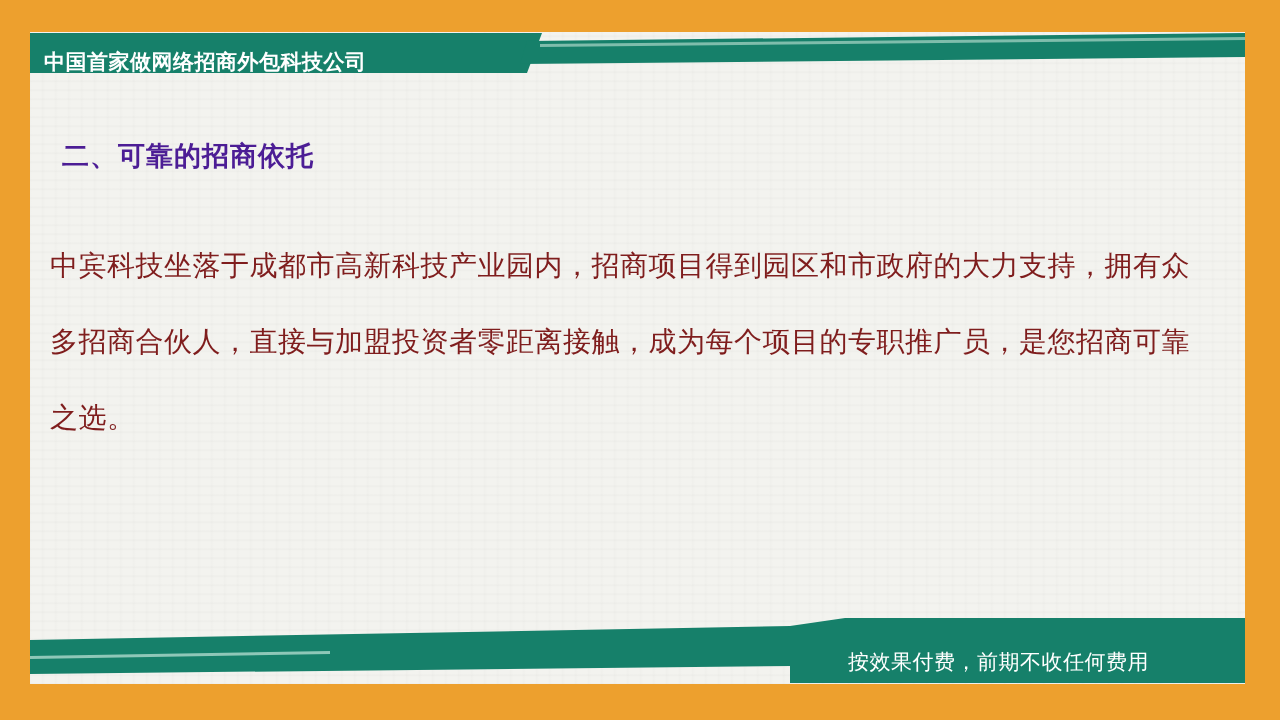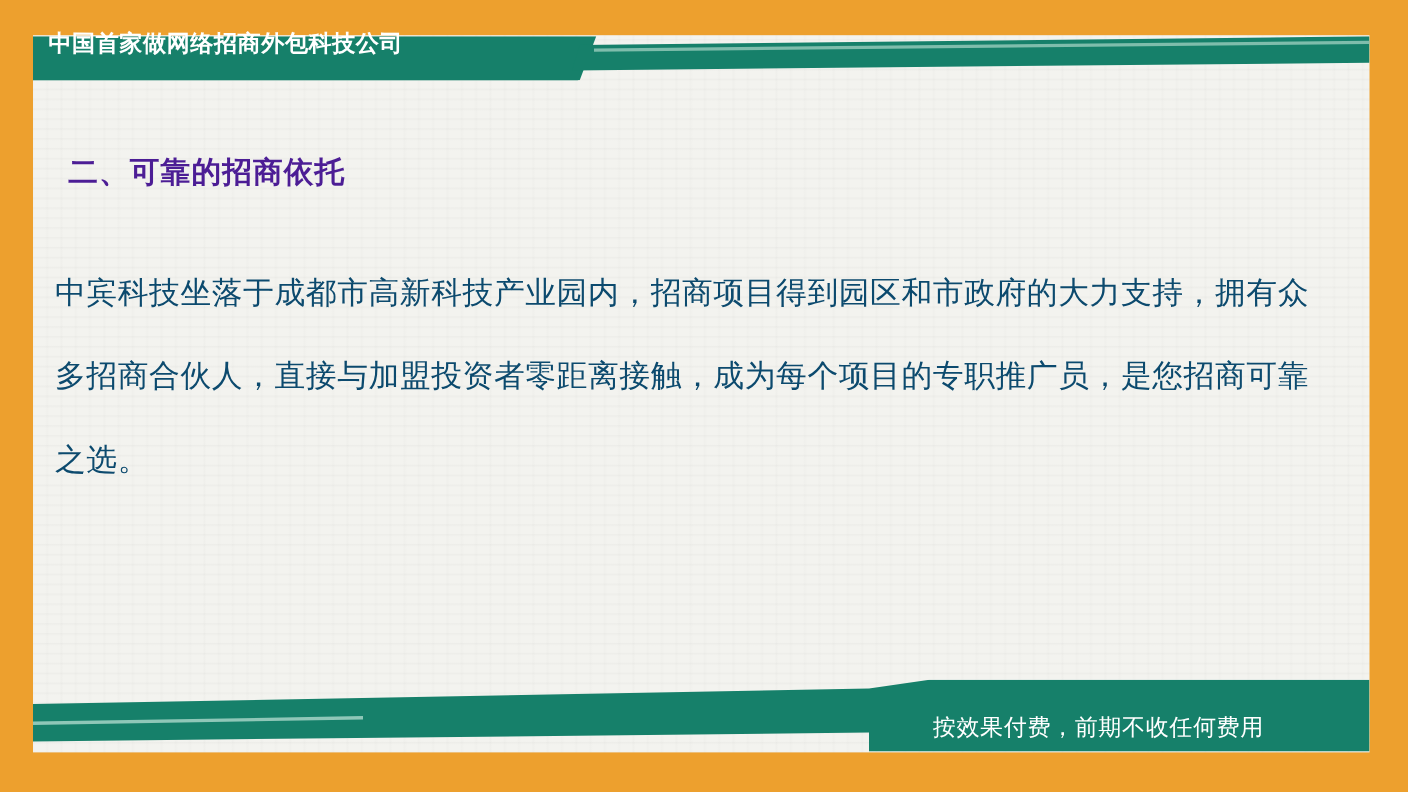--- a/index.html
+++ b/index.html
@@ -55,21 +55,21 @@
     top: 33px;
     width: 1215px;
     height: 40px;
     pointer-events: none;
   }
   .header-band svg { display: block; }
 
   .header-title {
     position: absolute;
     left: 44px;
-    top: 26px;
+    top: 48px;
     font-family: "Liberation Sans", sans-serif;
     font-weight: bold;
     font-size: 21px;
     line-height: 28px;
     color: #ffffff;
     letter-spacing: 0.5px;
     white-space: nowrap;
   }
 
   
@@ -87,21 +87,21 @@
   }
 
   .body-paragraph {
     position: absolute;
     left: 50px;
     top: 228px;
     width: 1140px;
     font-family: "DejaVu Serif", "Liberation Serif", serif;
     font-size: 28px;
     line-height: 76px;
-    color: #0c4a6e;
+    color: #7f1d1d;
     text-align: justify;
     text-justify: inter-character;
     letter-spacing: 0.5px;
   }
 
   
   .footer-band {
     position: absolute;
     left: 30px;
     top: 618px;

